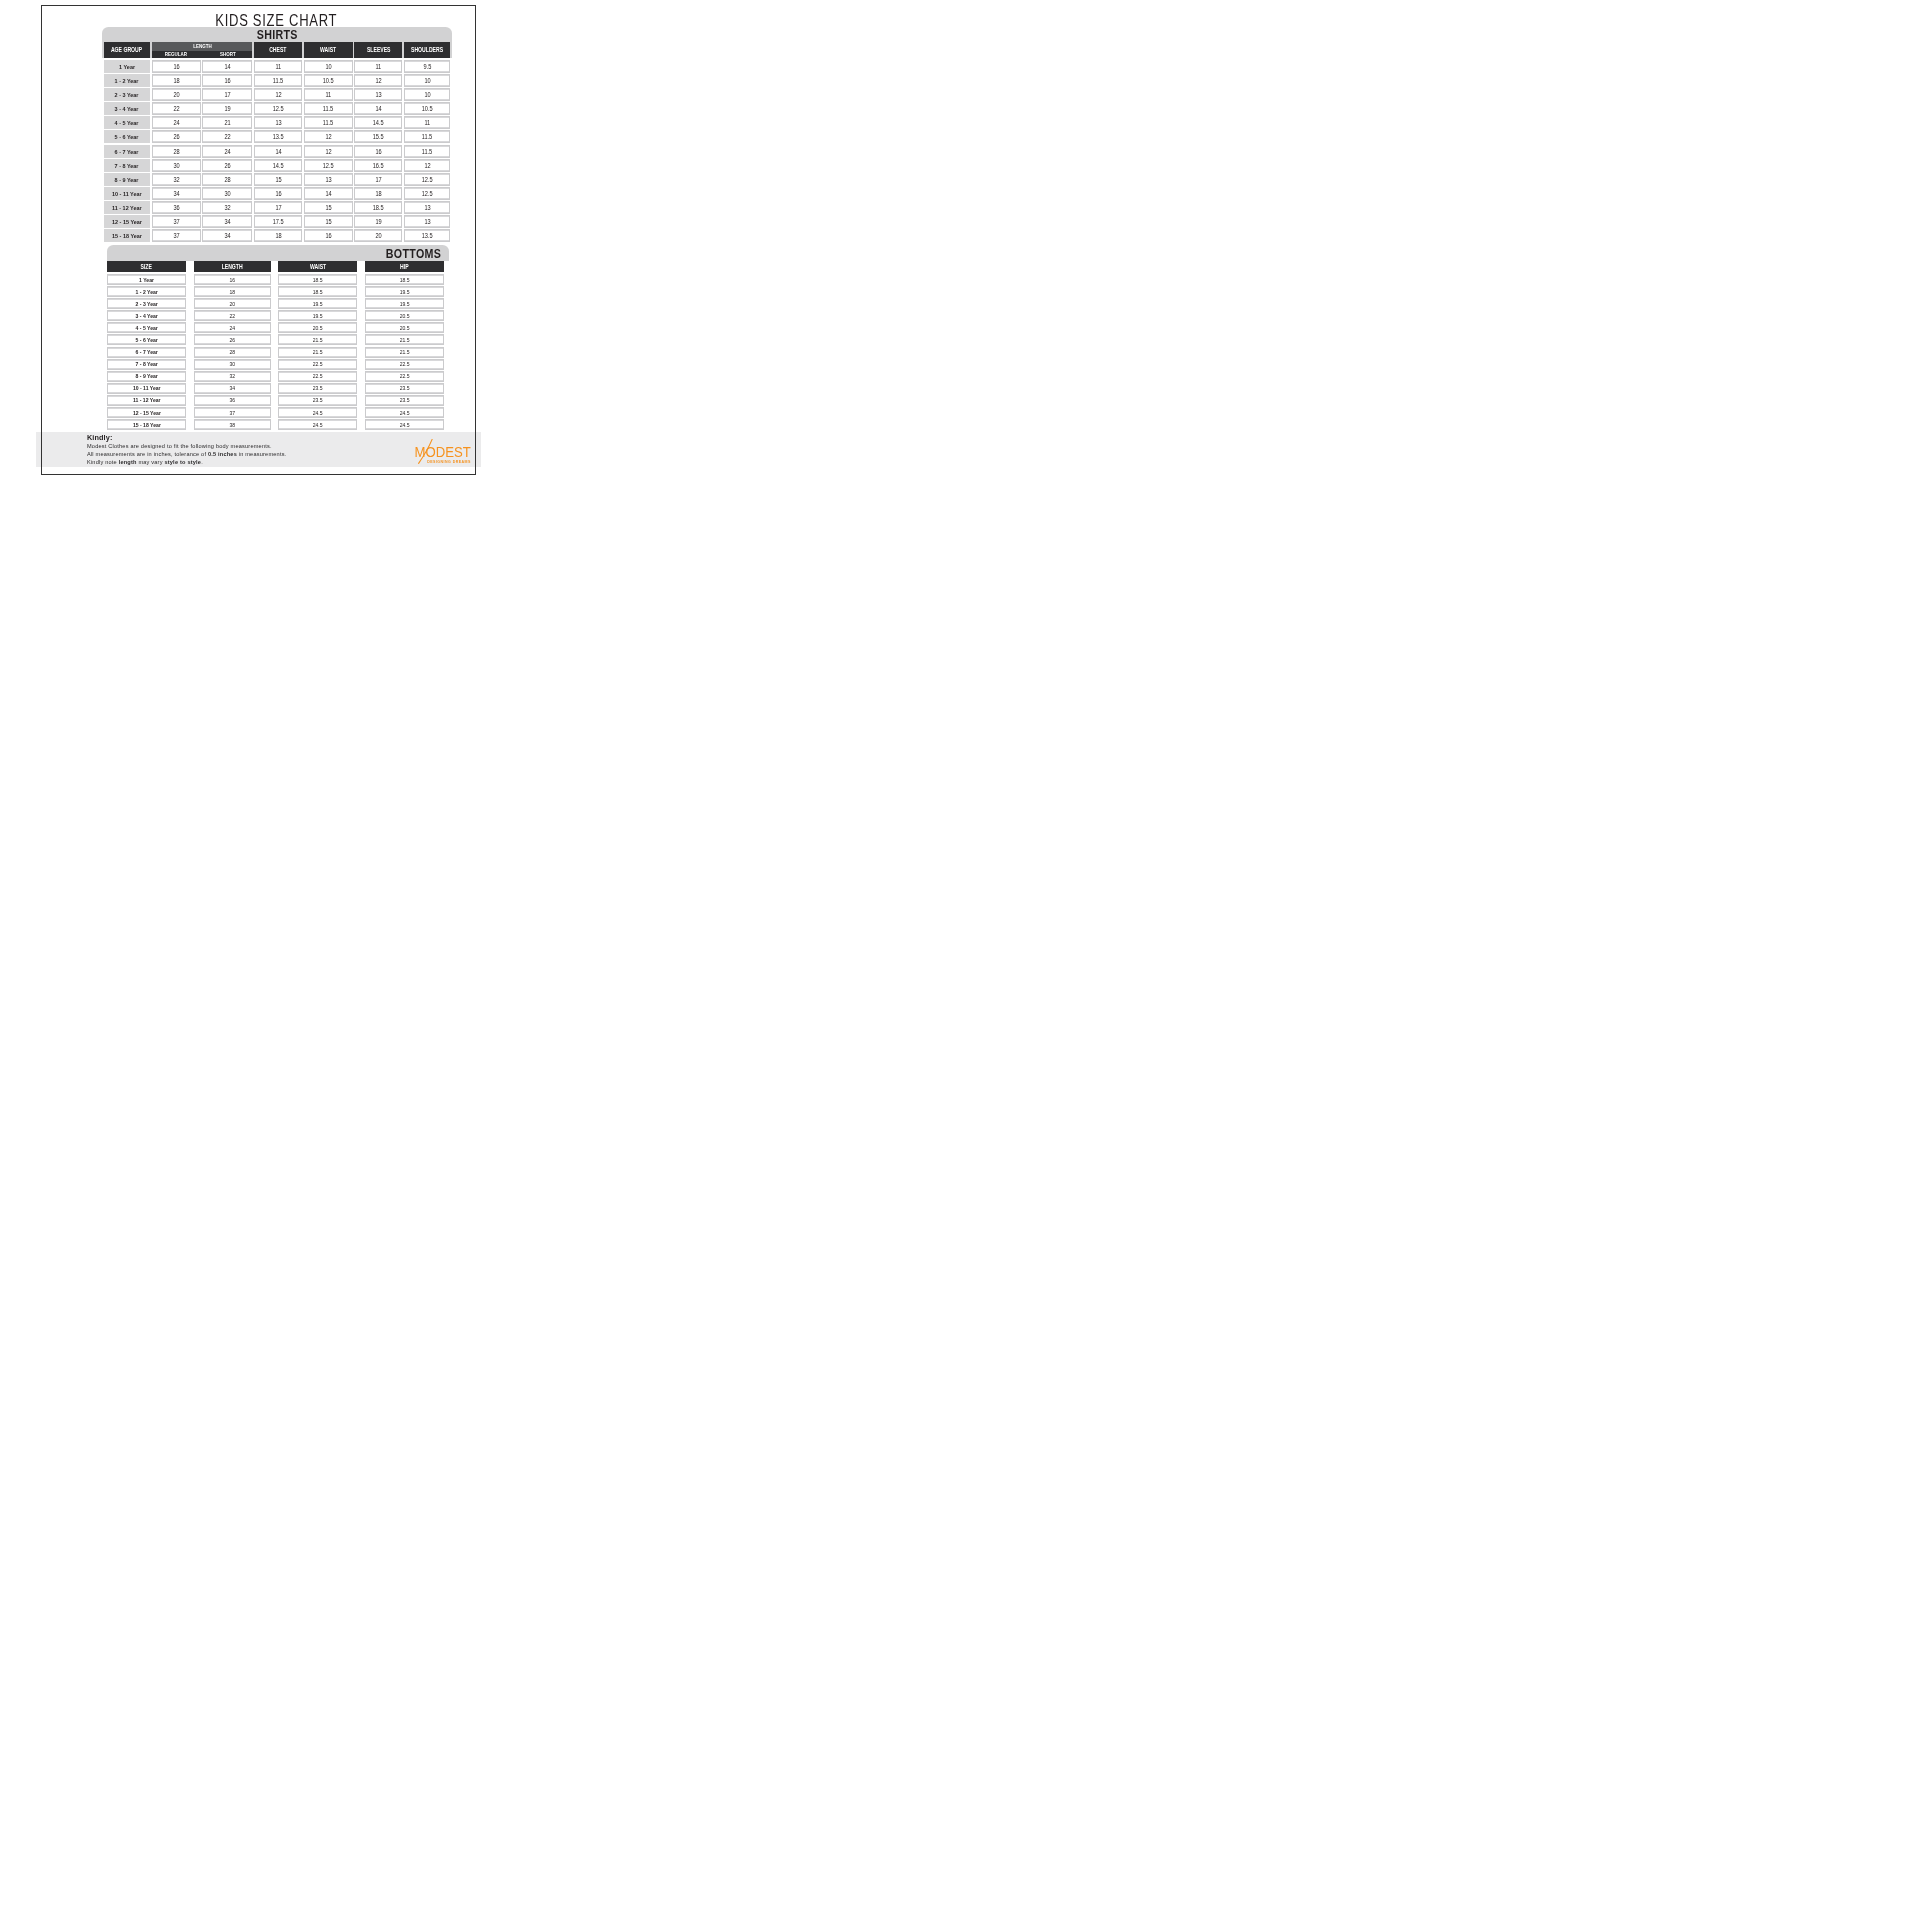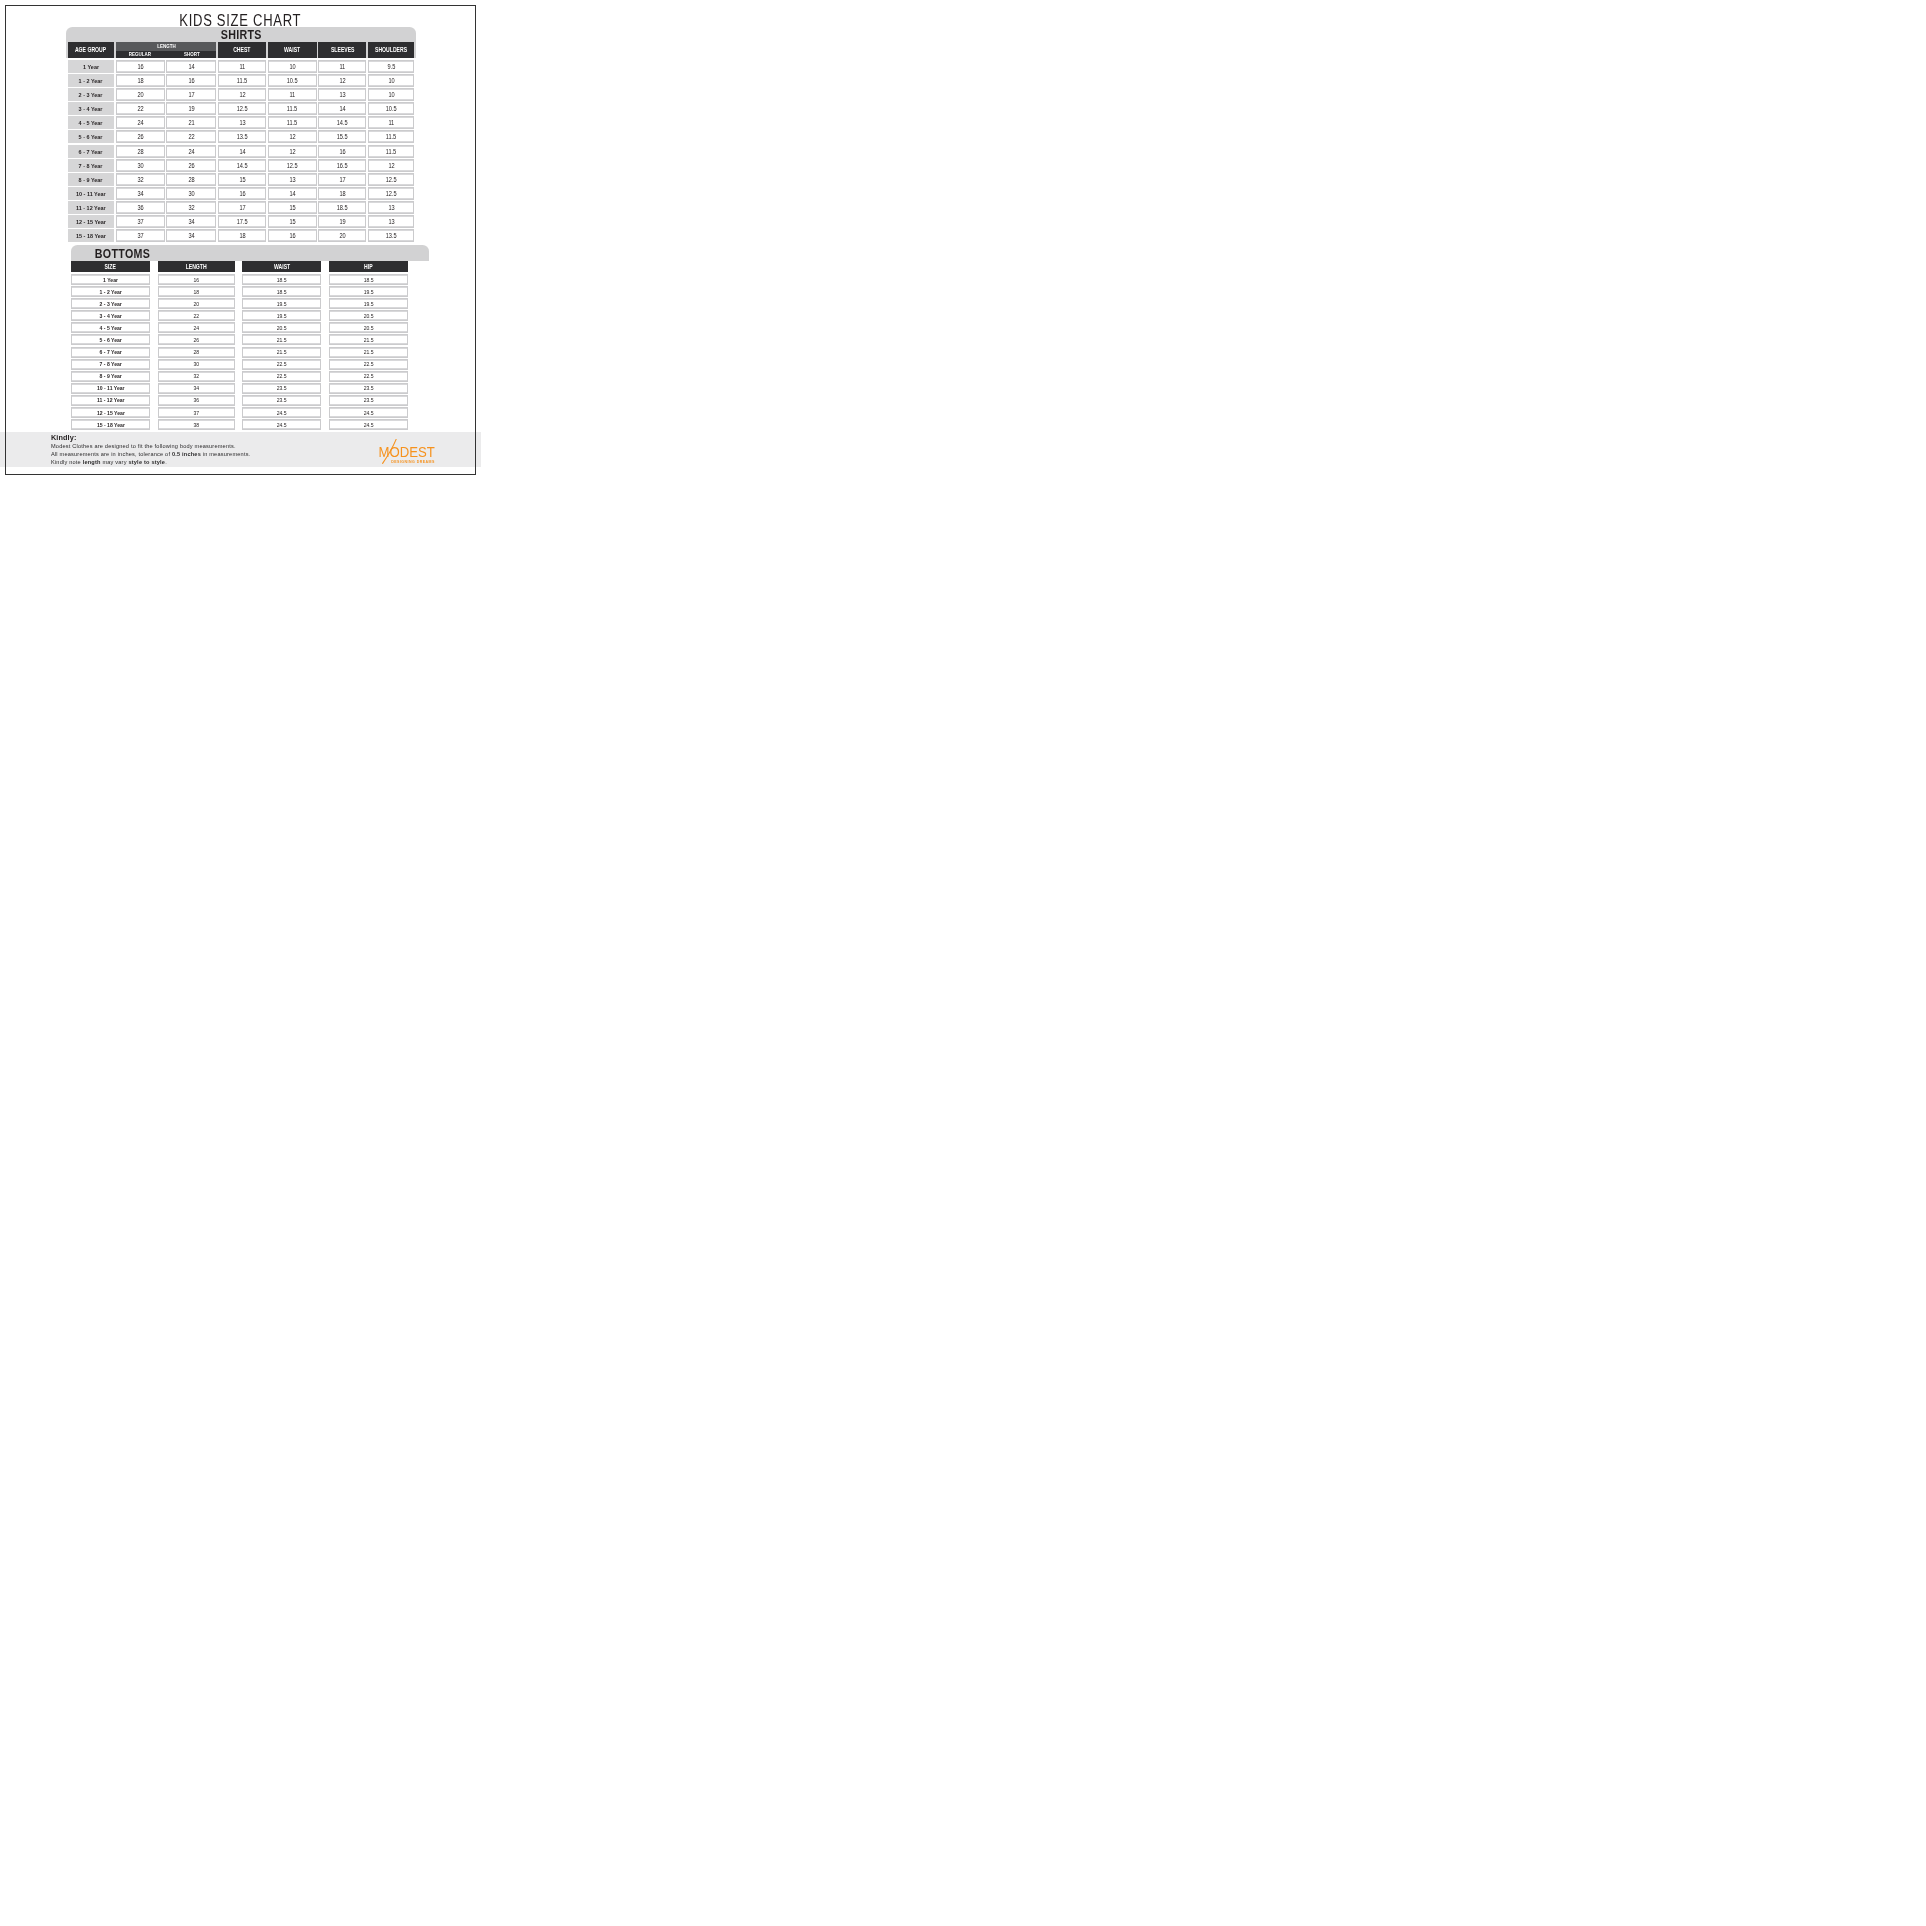--- a/index.html
+++ b/index.html
@@ -1,17 +1,17 @@
 <!DOCTYPE html>
 <html style="font-size:6.8px"><head>
 <meta charset="utf-8">
 <style>
   html,body{margin:0;padding:0;background:#ffffff;}
   body{width:481px;height:481px;position:relative;font-family:"Liberation Sans",sans-serif;color:#231f20;overflow:hidden;}
-  .page{position:absolute;inset:0;background:#ffffff;}
+  .page{position:absolute;inset:0;background:#ffffff;margin-left:36px;}
 
   
   .frame{position:absolute;left:4.7px;top:4.7px;right:4.7px;bottom:6px;border:1.3px solid #333333;z-index:6;pointer-events:none;}
 
   
   .title{position:absolute;top:10.3px;left:0;width:481px;height:19.7px;display:flex;align-items:center;justify-content:center;z-index:2;}
   .title span{display:inline-block;transform:scaleX(0.8);font-size:16.3px;font-weight:400;letter-spacing:0.9px;color:#231f20;white-space:nowrap;}
 
   .cond{display:inline-block;transform:scaleX(0.88);white-space:nowrap;}
 
@@ -34,21 +34,21 @@
   .shirts-body{position:absolute;left:68px;top:60px;display:grid;
     grid-template-columns:46px 49px 50px 48px 49px 48px 46px;
     grid-auto-rows:13px;column-gap:1.7px;row-gap:1.1px;z-index:2;}
 
   .acell{background:#d6d6d7;display:flex;align-items:center;justify-content:center;font-weight:700;font-size:6.2px;color:#231f20;}
   .vcell{background:#ffffff;border:0.4px solid #cbcbcd;
     box-shadow:inset 0 0.9px 0 0 #d8d8da, inset 0 -0.9px 0 0 #d8d8da;
     display:flex;align-items:center;justify-content:center;font-size:6.4px;color:#231f20;}
 
   
-  .bottoms-banner{position:absolute;left:71px;top:245px;width:342px;height:16px;background:#d2d2d3;border-radius:6.4px 6.4px 0 0;z-index:2;display:flex;align-items:center;justify-content:flex-start;padding-left:16px;}
+  .bottoms-banner{position:absolute;left:71px;top:245px;width:342px;height:16px;background:#d2d2d3;border-radius:6.4px 6.4px 0 0;z-index:2;display:flex;align-items:center;justify-content:flex-end;}
   .bottoms-banner span{display:inline-block;transform:scaleX(0.78);font-size:13.7px;font-weight:700;letter-spacing:0.4px;color:#231f20;}
 
   .bottoms-header{position:absolute;left:71px;top:261px;display:grid;
     grid-template-columns:79px 77px 79px 79px;column-gap:7.7px;z-index:2;}
   .bhcell{height:11px;background:#2e2e30;color:#ffffff;display:flex;align-items:center;justify-content:center;font-size:6.4px;}
   .bhcell span{display:inline-block;transform:scaleX(0.8);font-weight:700;}
 
   .bottoms-body{position:absolute;left:71px;top:274px;display:grid;
     grid-template-columns:79px 77px 79px 79px;grid-auto-rows:11px;column-gap:7.7px;row-gap:1.1px;z-index:2;}
   .bcell{background:#ffffff;border:0.4px solid #cbcbcd;

